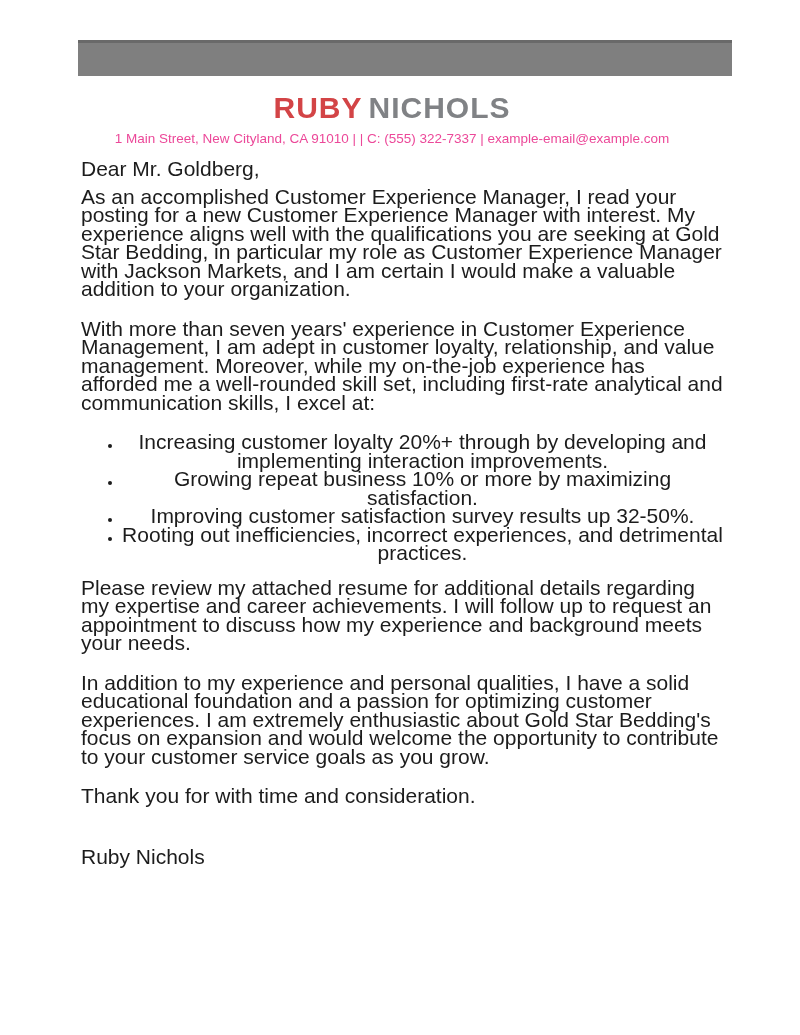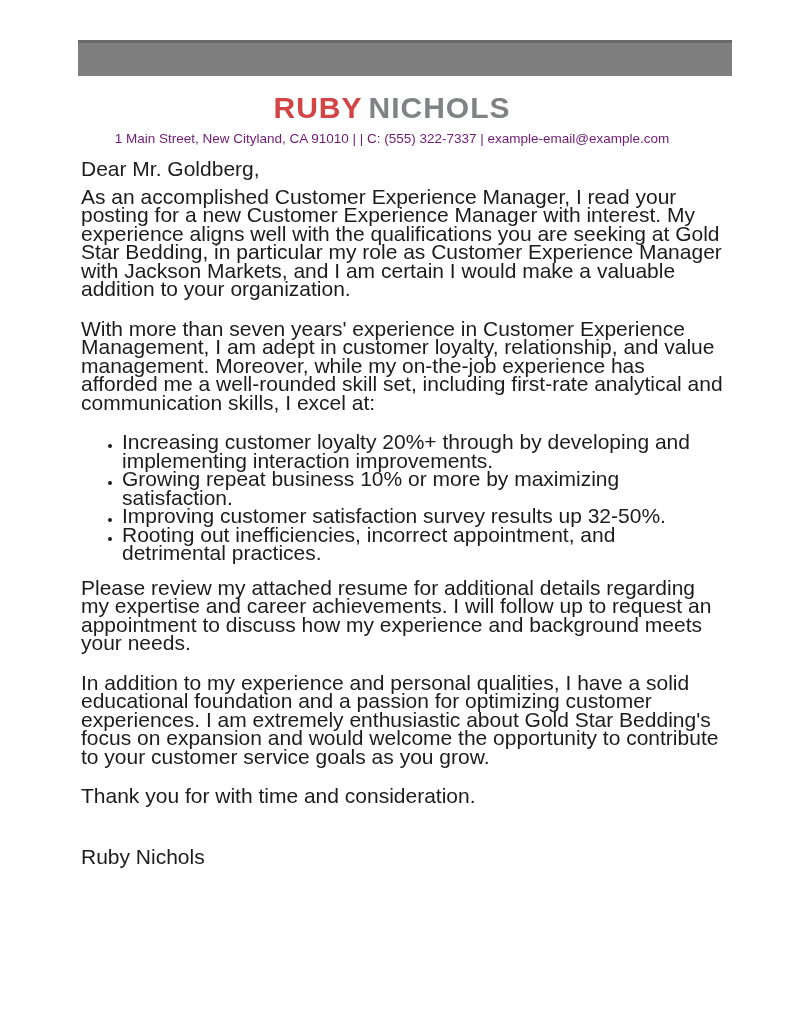--- a/index.html
+++ b/index.html
@@ -31,35 +31,36 @@
     font-weight: bold;
     letter-spacing: 1px;
   }
   .name-first { color: #d34446; }
   .name-last  { color: #808285; margin-left: 6px; }
   .contact-line {
     margin: 4px 0 0 0;
     text-align: center;
     font-size: 13.5px;
     line-height: 17px;
-    color: #701a75;
+    color: #ec4899;
     font-weight: 500;
   }
   .letter-body {
     margin: 13px 78px 0 81px;
     width: 642px;
     font-size: 21px;
     line-height: 18.5px;
     color: #1c1c1c;
   }
   .letter-body p { margin: 0 0 21px 0; }
   p.salutation { margin-bottom: 9px; }
   ul.achievements {
     margin: 16px 0 16px 0;
     padding: 0 0 0 41px;
+    text-align: center;
   }
   ul.achievements li {
     line-height: 18.5px;
     padding: 0;
     margin: 0;
   }
   ul.achievements li::marker { font-size: 12px; }
   p.thanks  { margin-bottom: 13px; }
   p.closing { margin-bottom: 0; }
   p.signature { margin: 42px 0 0 0; }
@@ -80,21 +81,21 @@
     <p class="salutation">Dear Mr. Goldberg,</p>
 
     <p>As an accomplished Customer Experience Manager, I read your posting for a new Customer Experience Manager with interest. My experience aligns well with the qualifications you are seeking at Gold Star Bedding, in particular my role as Customer Experience Manager with Jackson Markets, and I am certain I would make a valuable addition to your organization.</p>
 
     <p>With more than seven years' experience in Customer Experience Management, I am adept in customer loyalty, relationship, and value management. Moreover, while my on-the-job experience has afforded me a well-rounded skill set, including first-rate analytical and communication skills, I excel at:</p>
 
     <ul class="achievements">
       <li>Increasing customer loyalty 20%+ through by developing and implementing interaction improvements.</li>
       <li>Growing repeat business 10% or more by maximizing satisfaction.</li>
       <li>Improving customer satisfaction survey results up 32-50%.</li>
-      <li>Rooting out inefficiencies, incorrect appointment, and detrimental practices.</li>
+      <li>Rooting out inefficiencies, incorrect experiences, and detrimental practices.</li>
     </ul>
 
     <p>Please review my attached resume for additional details regarding my expertise and career achievements. I will follow up to request an appointment to discuss how my experience and background meets your needs.</p>
 
     <p>In addition to my experience and personal qualities, I have a solid educational foundation and a passion for optimizing customer experiences. I am extremely enthusiastic about Gold Star Bedding's focus on expansion and would welcome the opportunity to contribute to your customer service goals as you grow.</p>
 
     <p class="thanks">Thank you for with time and consideration.</p>
 
 
     <p class="signature">Ruby Nichols</p>

